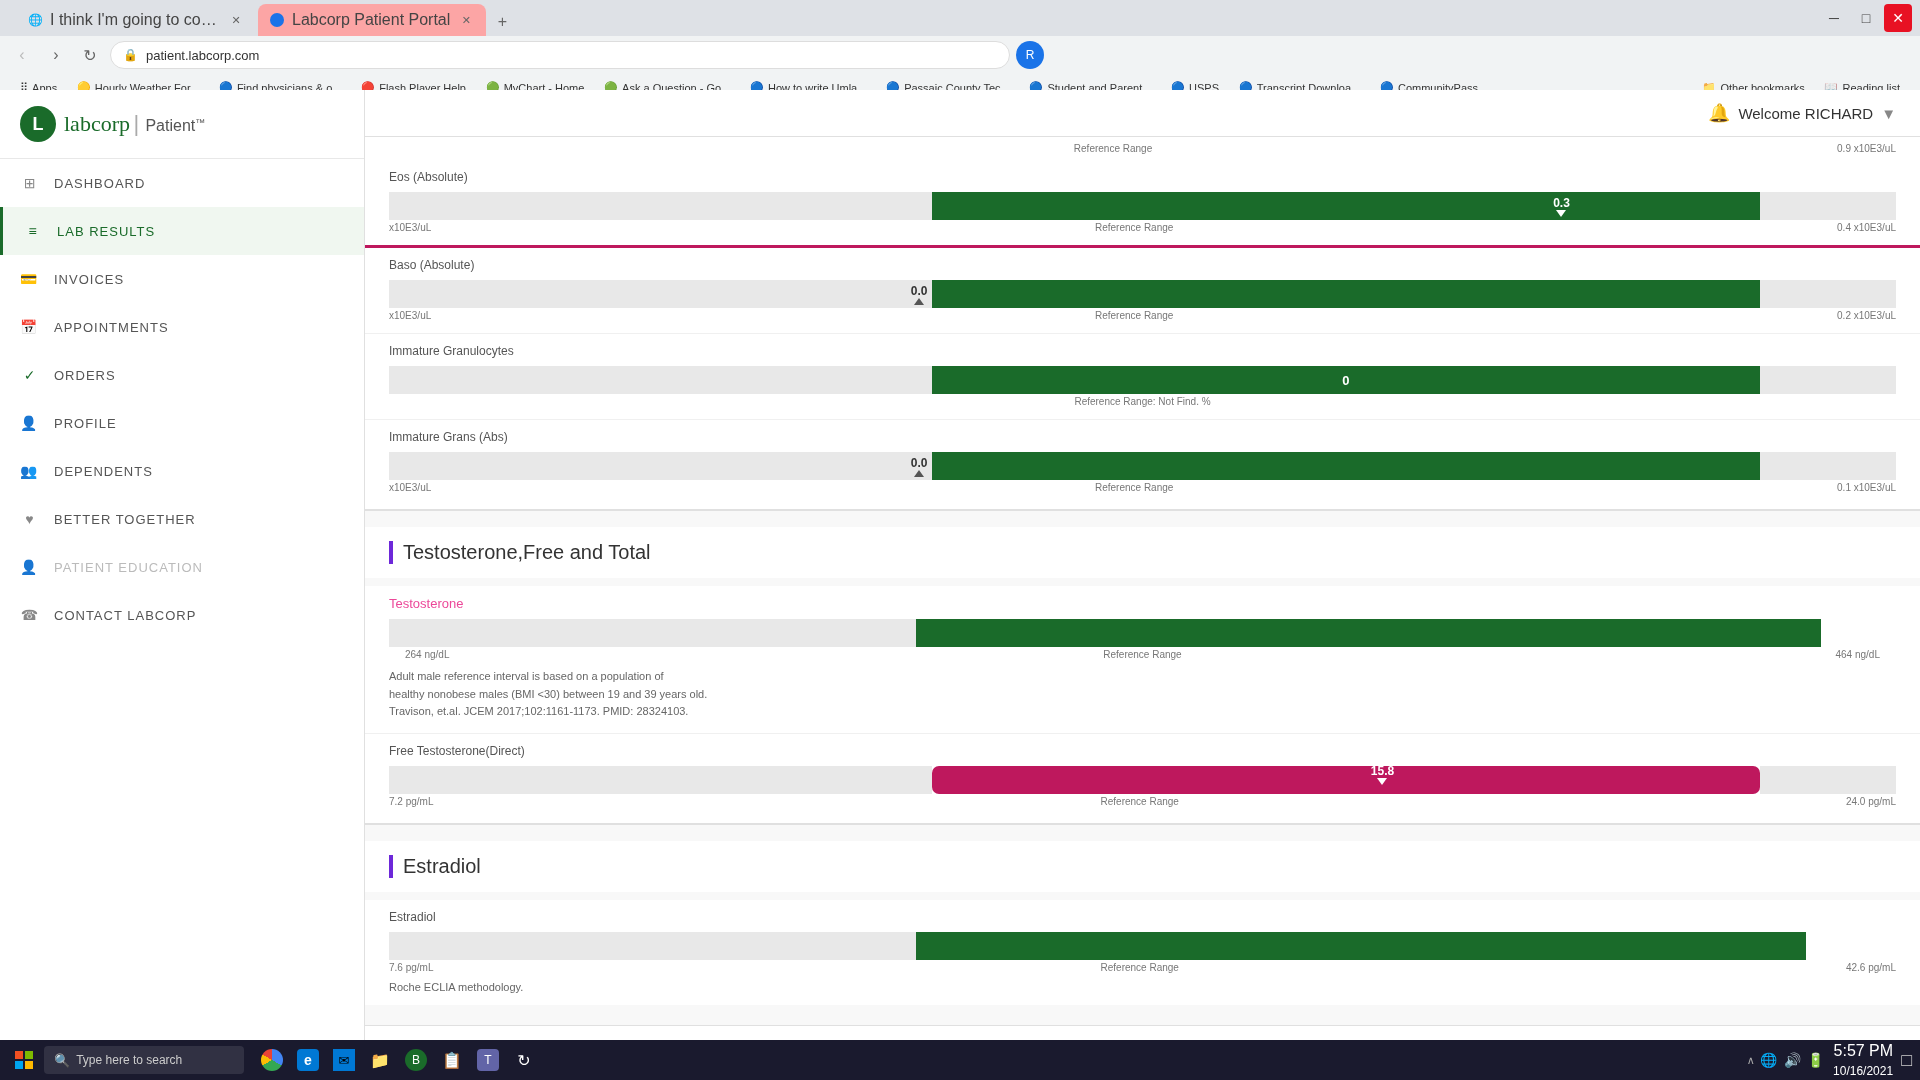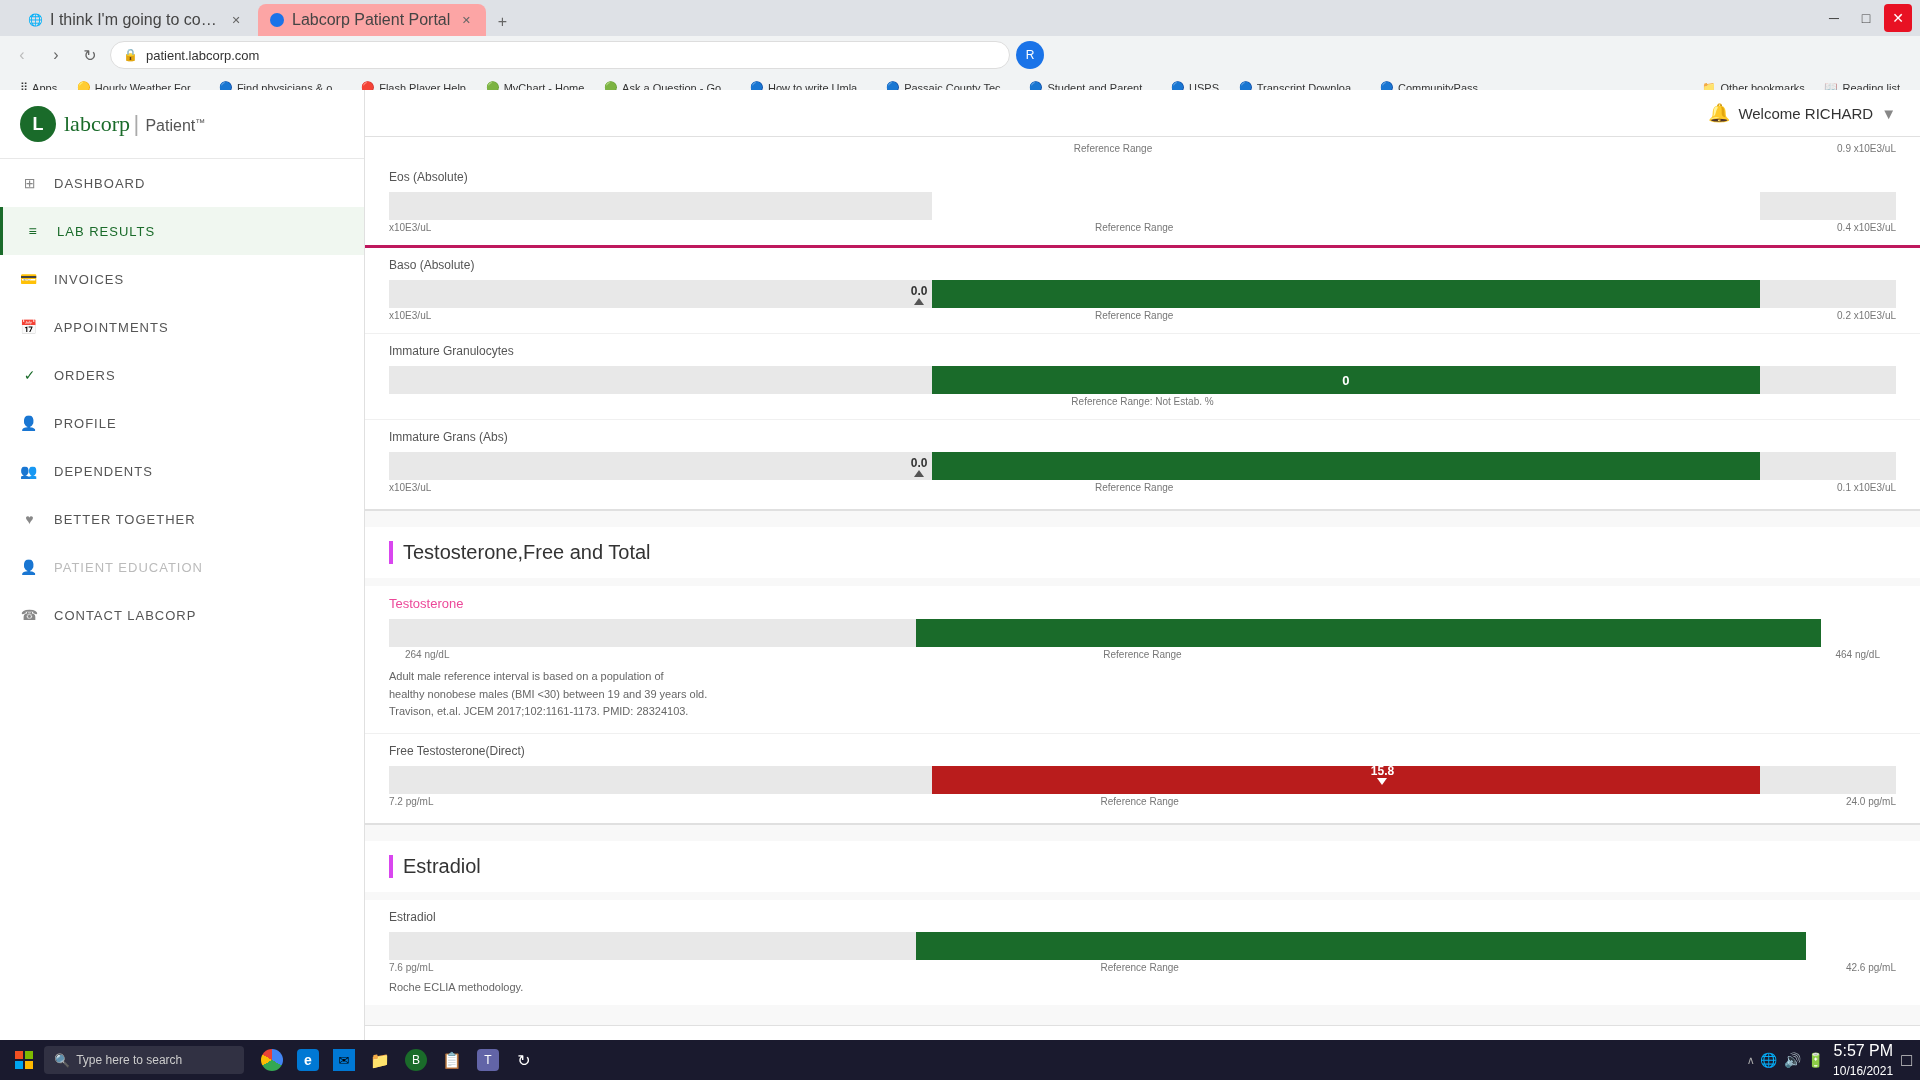--- a/index.html
+++ b/index.html
@@ -47,21 +47,21 @@
 
     
     .app-header { background: #fff; padding: 12px 24px; display: flex; align-items: center; justify-content: flex-end; border-bottom: 1px solid #e0e0e0; }
     .welcome-text { font-size: 15px; color: #333; display: flex; align-items: center; gap: 8px; }
 
     
     .content-area { padding: 0; }
 
     
     .section-header { padding: 14px 24px; background: #fff; }
-    .section-title { font-size: 20px; font-weight: 400; color: #333; border-left: 4px solid #d946ef; padding-left: 10px; }
+    .section-title { font-size: 20px; font-weight: 400; color: #333; border-left: 4px solid #6d28d9; padding-left: 10px; }
 
     
     .taskbar { position: fixed; bottom: 0; left: 0; right: 0; height: 40px; background: #1a1a2e; display: flex; align-items: center; padding: 0 8px; gap: 4px; z-index: 1000; }
     .taskbar-start { width: 32px; height: 32px; display: flex; align-items: center; justify-content: center; }
     .start-icon { width: 18px; height: 18px; display: grid; grid-template-columns: 1fr 1fr; gap: 2px; }
     .start-sq { background: white; }
     .taskbar-search { background: rgba(255,255,255,0.1); border-radius: 4px; height: 28px; display: flex; align-items: center; padding: 0 10px; gap: 6px; min-width: 200px; color: #ccc; font-size: 12px; }
     .taskbar-apps { display: flex; gap: 4px; margin-left: 8px; }
     .taskbar-app { width: 32px; height: 32px; display: flex; align-items: center; justify-content: center; border-radius: 4px; }
     .taskbar-spacer { flex: 1; }
@@ -255,20 +255,26 @@
           <span>0.9 x10E3/uL</span>
         </div>
       </div>
 
       <div style="background:#fff; padding: 6px 0 10px 0; border-bottom:3px solid #be185d;">
         <div style="padding: 4px 24px; font-size:12px; color:#555; margin-bottom:4px;">
           <span>Eos (Absolute)</span>
         </div>
         <div style="position:relative; margin: 0 24px; height:28px;">
           <div style="position:absolute;left:0;width:36%;height:100%;background:#e8e8e8;"></div>
+          <div style="position:absolute;left:36%;width:55%;height:100%;background:#1a6b2a;display:flex;align-items:center;justify-content:center;">
+            <div style="position:absolute;left:75%;display:flex;flex-direction:column;align-items:center;">
+              <span style="font-size:12px;font-weight:bold;color:white;">0.3</span>
+              <div style="width:0;height:0;border-left:5px solid transparent;border-right:5px solid transparent;border-top:7px solid white;"></div>
+            </div>
+          </div>
           <div style="position:absolute;right:0;width:9%;height:100%;background:#e8e8e8;"></div>
         </div>
         <div style="display:flex;justify-content:space-between;font-size:10px;color:#777;margin:2px 24px;">
           <span>x10E3/uL</span>
           <span>Reference Range</span>
           <span>0.4 x10E3/uL</span>
         </div>
       </div>
 
       <div style="background:#fff; padding: 6px 0 10px 0; border-bottom:1px solid #f0f0f0;">
@@ -297,21 +303,21 @@
           <span>Immature Granulocytes</span>
         </div>
         <div style="position:relative; margin: 0 24px; height:28px;">
           <div style="position:absolute;left:0;width:36%;height:100%;background:#e8e8e8;"></div>
           <div style="position:absolute;left:36%;width:55%;height:100%;background:#1a6b2a;display:flex;align-items:center;justify-content:center;">
             <span style="font-size:13px;font-weight:bold;color:white;">0</span>
           </div>
           <div style="position:absolute;right:0;width:9%;height:100%;background:#e8e8e8;"></div>
         </div>
         <div style="display:flex;justify-content:center;font-size:10px;color:#777;margin:2px 24px;">
-          <span>Reference Range:  Not Estab. %</span>
+          <span>Reference Range:  Not Find. %</span>
         </div>
       </div>
 
       <div style="background:#fff; padding: 6px 0 14px 0; border-bottom:2px solid #e0e0e0;">
         <div style="padding: 4px 24px; font-size:12px; color:#555; margin-bottom:4px;">
           <span>Immature Grans (Abs)</span>
         </div>
         <div style="position:relative; margin: 0 24px; height:28px;">
           <div style="position:absolute;left:0;width:36%;height:100%;background:#e8e8e8;display:flex;align-items:center;justify-content:flex-end;padding-right:4px;">
             <div style="display:flex;flex-direction:column;align-items:center;">
@@ -353,21 +359,21 @@
           Travison, et.al. JCEM 2017;102:1161-1173. PMID: 28324103.
         </div>
       </div>
 
       <div style="background:#fff; padding: 6px 0 14px 0; border-bottom:2px solid #e0e0e0;">
         <div style="padding: 4px 24px; font-size:12px; color:#555; margin-bottom:4px;">
           <span>Free Testosterone(Direct)</span>
         </div>
         <div style="position:relative; margin: 0 24px; height:28px;">
           <div style="position:absolute;left:0;width:36%;height:100%;background:#e8e8e8;"></div>
-          <div style="position:absolute;left:36%;width:55%;height:100%;background:#b91c1c;">
+          <div style="position:absolute;left:36%;width:55%;height:100%;background:#be185d;border-radius:7px;">
             <div style="position:absolute;left:53%;display:flex;flex-direction:column;align-items:center;top:-2px;">
               <span style="font-size:12px;font-weight:bold;color:white;">15.8</span>
               <div style="width:0;height:0;border-left:5px solid transparent;border-right:5px solid transparent;border-top:7px solid white;"></div>
             </div>
           </div>
           <div style="position:absolute;right:0;width:9%;height:100%;background:#e8e8e8;"></div>
         </div>
         <div style="display:flex;justify-content:space-between;font-size:10px;color:#777;margin:2px 24px;">
           <span>7.2 pg/mL</span>
           <span>Reference Range</span>

